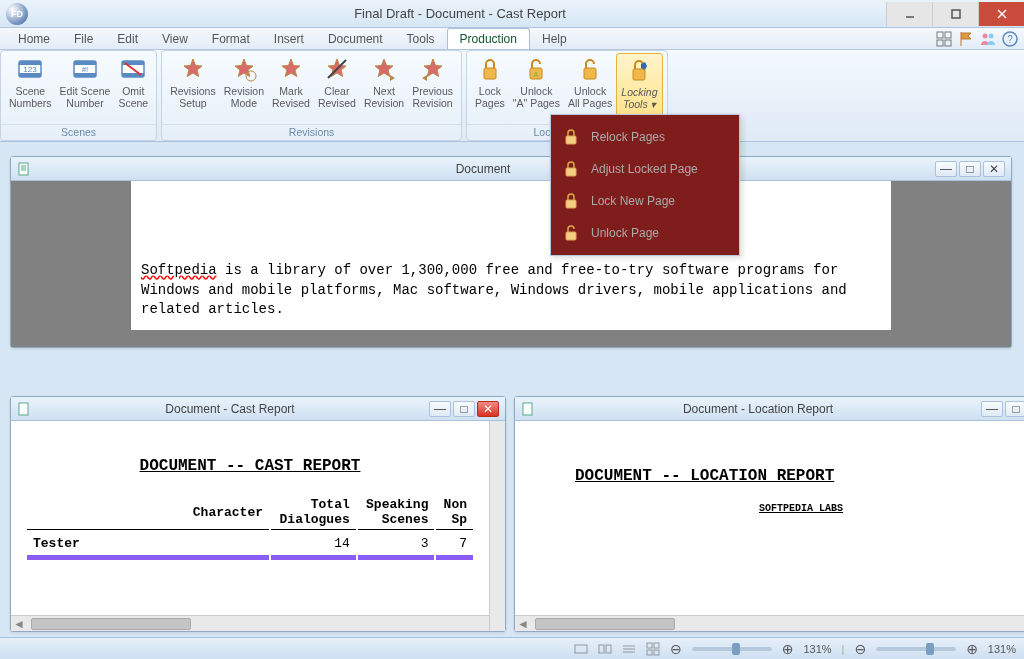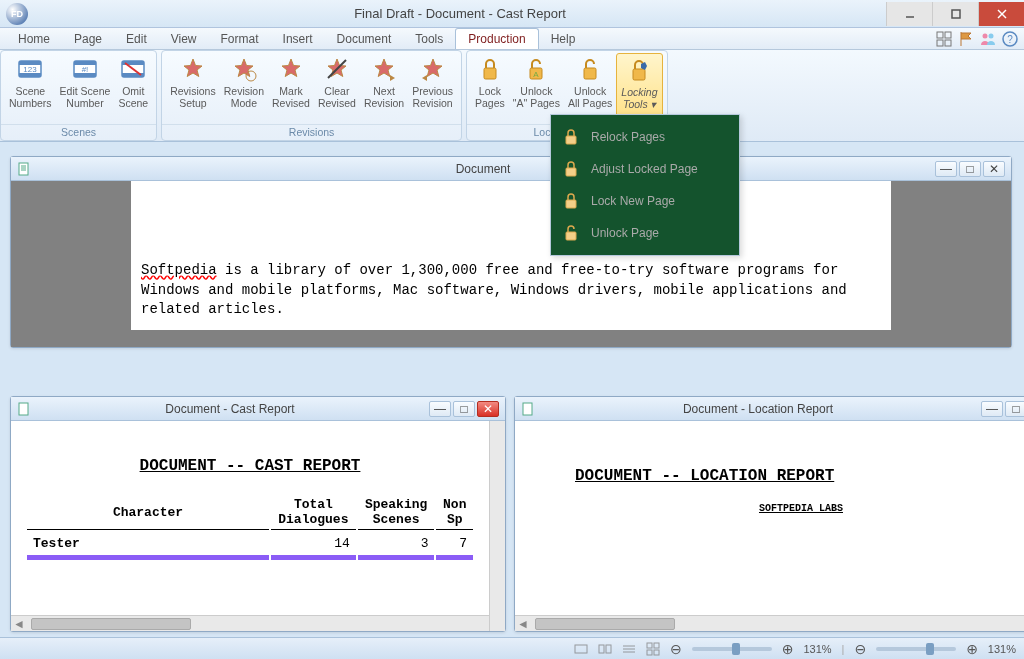--- a/index.html
+++ b/index.html
@@ -10,35 +10,35 @@
 .app-icon { width: 22px; height: 22px; margin: 0 6px; background: radial-gradient(circle at 30% 30%, #fff, #2b5a9e); border-radius: 50%; display: flex; align-items: center; justify-content: center; color: #fff; font-size: 9px; font-weight: bold; }
 .title-text { flex: 1; text-align: center; color: #444; font-size: 13px; }
 .win-controls { display: flex; }
 .win-btn { width: 46px; height: 24px; display: flex; align-items: center; justify-content: center; background: #e6e6e6; border-left: 1px solid #ccc; }
 .win-btn.close { background: #c94b3c; color: #fff; }
 .win-btn svg { width: 10px; height: 10px; }
 
 
 .menubar { height: 22px; background: linear-gradient(#f5f9fd, #e2ecf7); display: flex; align-items: center; padding: 0 6px; border-bottom: 1px solid #b5c8dc; }
 .menu-item { padding: 3px 12px; color: #555; cursor: default; }
-.menu-item.active { background: #fff; border: 1px solid #a9c1da; border-bottom: none; border-radius: 3px 3px 0 0; color: #7f1d1d; }
+.menu-item.active { background: #fff; border: 1px solid #a9c1da; border-bottom: none; border-radius: 3px 3px 0 0; color: #14532d; }
 .menubar-right { margin-left: auto; display: flex; gap: 6px; align-items: center; }
 .mb-icon { width: 16px; height: 16px; }
 
 
 .ribbon { height: 92px; background: linear-gradient(#f3f9fe, #dfeaf6); display: flex; padding: 0; gap: 4px; border-bottom: 1px solid #a9c1da; }
 .ribbon-group { background: linear-gradient(#f6fbff, #e6eff9); border: 1px solid #c2d4e6; border-radius: 4px; display: flex; flex-direction: column; min-width: 40px; }
 .ribbon-items { display: flex; flex: 1; padding: 2px 4px 0 4px; }
 .ribbon-btn { display: flex; flex-direction: column; align-items: center; justify-content: flex-start; padding: 2px 4px; text-align: center; color: #5a5a5a; font-size: 10.5px; line-height: 1.15; cursor: default; }
 .ribbon-btn.active { background: linear-gradient(#fff5cc, #ffe083); border: 1px solid #e6b33d; border-radius: 3px; }
 .ribbon-icon { width: 28px; height: 28px; margin-bottom: 2px; }
 .ribbon-group-label { text-align: center; font-size: 10.5px; color: #6b8aa9; padding: 1px 0 2px; border-top: 1px solid #d1dfec; }
 
 
-.dropdown { position: absolute; left: 550px; top: 114px; width: 190px; background: #14532d; border: 1px solid #b5c8dc; box-shadow: 2px 2px 6px rgba(0,0,0,0.15); z-index: 100; padding: 6px 0; }
+.dropdown { position: absolute; left: 550px; top: 114px; width: 190px; background: #7f1d1d; border: 1px solid #b5c8dc; box-shadow: 2px 2px 6px rgba(0,0,0,0.15); z-index: 100; padding: 6px 0; }
 .dd-item { display: flex; align-items: center; padding: 6px 10px; color: #aaa; cursor: default; gap: 10px; }
 .dd-icon { width: 20px; height: 20px; flex-shrink: 0; }
 
 
 .workspace { position: absolute; top: 142px; left: 0; right: 0; bottom: 22px; background: #d6e6f5; padding: 10px; }
 .pane { position: absolute; background: #fff; border: 1px solid #8fa9c5; border-radius: 3px; box-shadow: 0 1px 3px rgba(0,0,0,0.1); display: flex; flex-direction: column; }
 .pane-title { height: 24px; background: linear-gradient(#eaf3fc, #cfe0f2); border-bottom: 1px solid #a9c1da; display: flex; align-items: center; padding: 0 6px; font-size: 12px; color: #444; }
 .pane-title-text { flex: 1; text-align: center; }
 .pane-controls { display: flex; gap: 2px; }
 .pane-btn { width: 22px; height: 16px; background: linear-gradient(#f9fcff, #dfeaf5); border: 1px solid #a9c1da; border-radius: 2px; display: flex; align-items: center; justify-content: center; }
@@ -49,21 +49,21 @@
 
 .pane1 { left: 10px; top: 14px; right: 12px; height: 192px; }
 .pane1 .pane-body { padding: 0; overflow: hidden; background:#818181;}
 .pane1 .page { width: 760px; margin: 0 auto; margin-top:0; padding: 80px 10px 10px 10px; }
 
 .pane2 { left: 10px; top: 254px; width: 496px; height: 236px; }
 .pane3 { left: 514px; top: 254px; width: 544px; height: 236px; }
 
 .doc-heading { font-weight: bold; text-decoration: underline; font-family:"Courier New",monospace; font-size:16px; text-align:center; margin-bottom:18px; }
 .report-table { font-family:"Courier New",monospace; font-size:13px; width:100%; }
-.report-table th { text-align:center; font-weight:bold; border-bottom:1px solid #000; padding:2px 6px; }
+.report-table th { text-align:right; font-weight:bold; border-bottom:1px solid #000; padding:2px 6px; }
 .report-table td { border-bottom:5px solid #8b5cf6; padding:4px 6px; }
 .th-right, .td-right { text-align:right; }
 
 
 .hscroll { height: 16px; background: #e9e9e9; border-top: 1px solid #ccc; position:absolute; bottom:0; left:0; right:16px; display:flex; align-items:center;}
 .hscroll .thumb { height:12px; background:#c4c4c4; border:1px solid #aaa; border-radius:2px; }
 .vscroll { width:16px; background:#e9e9e9; border-left:1px solid #ccc; position:absolute; top:0; bottom:0; right:0; }
 .pane-body-inner { position:absolute; top:0; left:0; right:16px; bottom:16px; overflow:hidden; background:#fff; }
 .sb-btn { width:16px; height:16px; display:flex; align-items:center; justify-content:center; color:#888;}
 
@@ -95,21 +95,21 @@
         <svg viewBox="0 0 10 10">
           <line x1="1" y1="1" x2="9" y2="9" stroke="#fff" stroke-width="1.5"></line>
           <line x1="9" y1="1" x2="1" y2="9" stroke="#fff" stroke-width="1.5"></line>
         </svg>
       </div>
   </div>
 </div>
 
 <div class="menubar" id="menubar">
   <div class="menu-item">Home</div>
-    <div class="menu-item">Page</div>
+    <div class="menu-item">File</div>
     <div class="menu-item">Edit</div>
     <div class="menu-item">View</div>
     <div class="menu-item">Format</div>
     <div class="menu-item">Insert</div>
     <div class="menu-item">Document</div>
     <div class="menu-item">Tools</div>
     <div class="menu-item active">Production</div>
     <div class="menu-item">Help</div>
     <div class="menubar-right">
     <svg class="mb-icon" viewBox="0 0 16 16">

